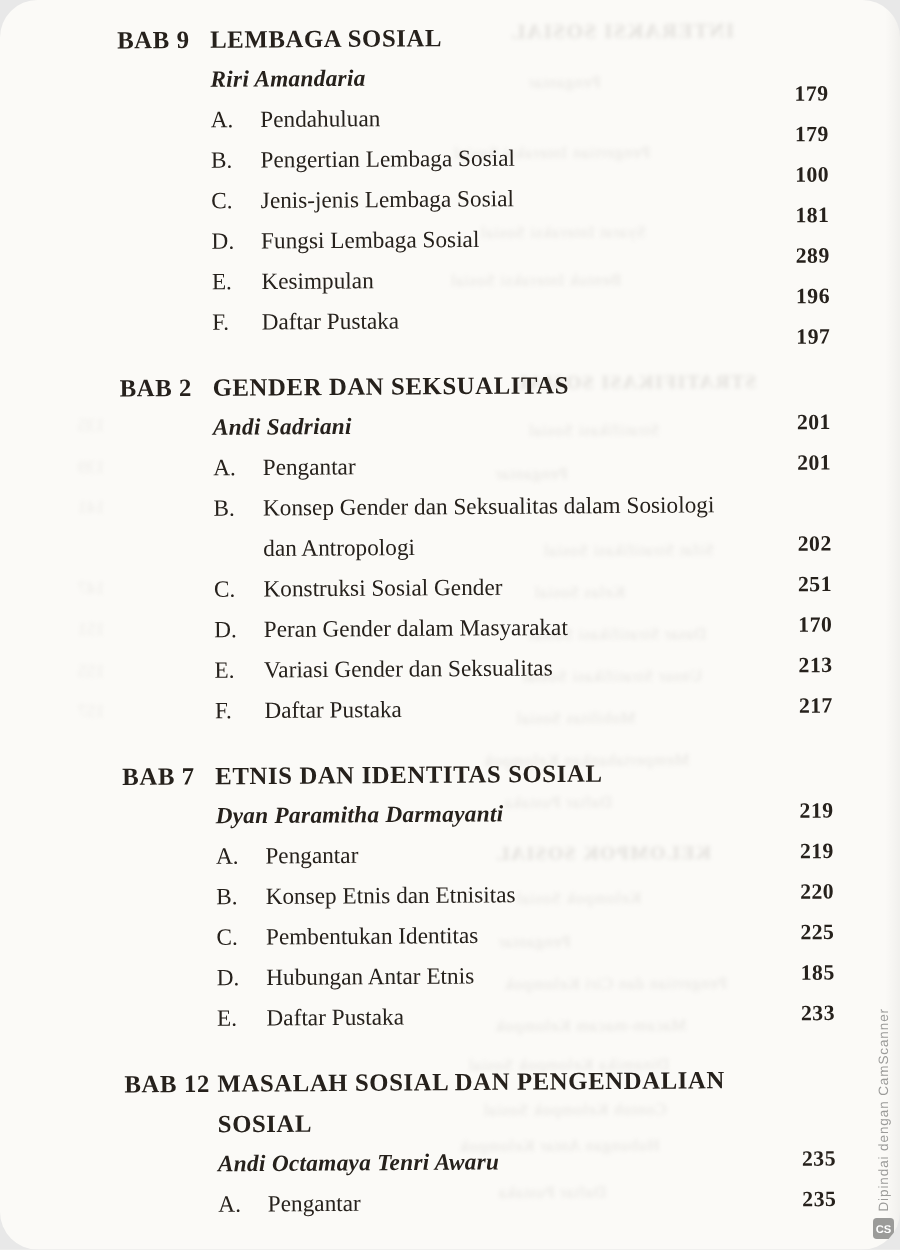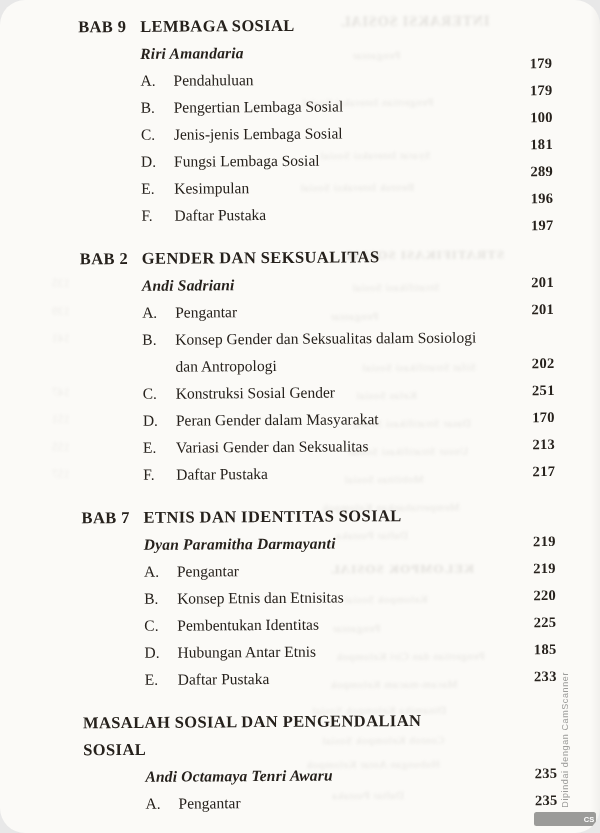--- a/index.html
+++ b/index.html
@@ -101,21 +101,21 @@
     letter-spacing:.6px;
     color:var(--wm);
   }
   .wm-badge{
     width:14px;height:14px;
     background:var(--wm);
     color:#fff;
     border-radius:2.5px;
     font-family:"Liberation Sans", sans-serif;
     font-size:7.5px;font-weight:700;
-    display:flex;align-items:center;justify-content:center;padding-left:48px;
+    display:flex;align-items:center;justify-content:center;
   }
 </style>
 </head>
 <body>
 
 <div class="page">
 
   <div class="ghost-layer" id="ghost-layer">
       <span class="ghost ghost-bold" style="left: 340px; top: 14px; font-size: 14px;">INTERAKSI SOSIAL</span>
       <span class="ghost" style="left: 352px; top: 49px; font-size: 11px;">Pengantar</span>
@@ -261,20 +261,21 @@
           <span class="num">185</span>
         </div>
         <div class="row item-row">
           <span class="letter">E.</span>
           <span class="text">Daftar Pustaka</span>
           <span class="num">233</span>
         </div>
       </section>
       <section class="toc-section">
         <div class="heading">
+          <span class="chap">BAB 12</span>
           <span class="title">MASALAH SOSIAL DAN PENGENDALIAN<span class="line2">SOSIAL</span></span>
         </div>
         <div class="row author-row">
           <span class="author">Andi Octamaya Tenri Awaru</span>
           <span class="num">235</span>
         </div>
         <div class="row item-row">
           <span class="letter">A.</span>
           <span class="text">Pengantar</span>
           <span class="num">235</span>

